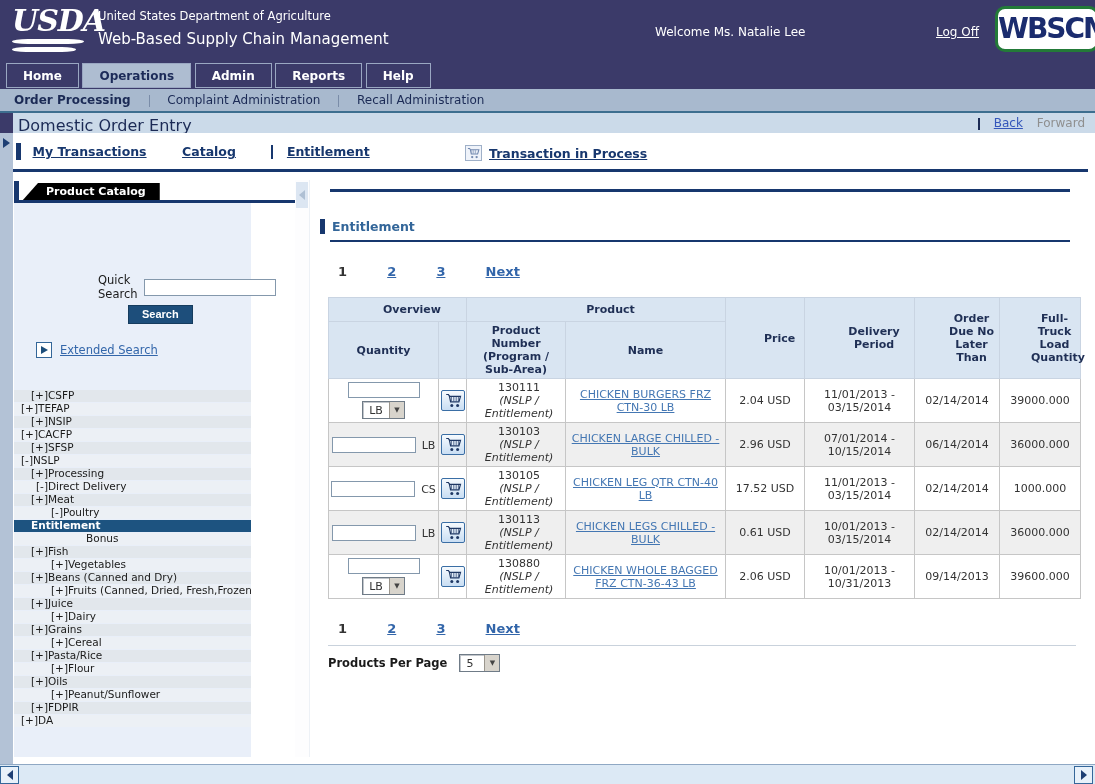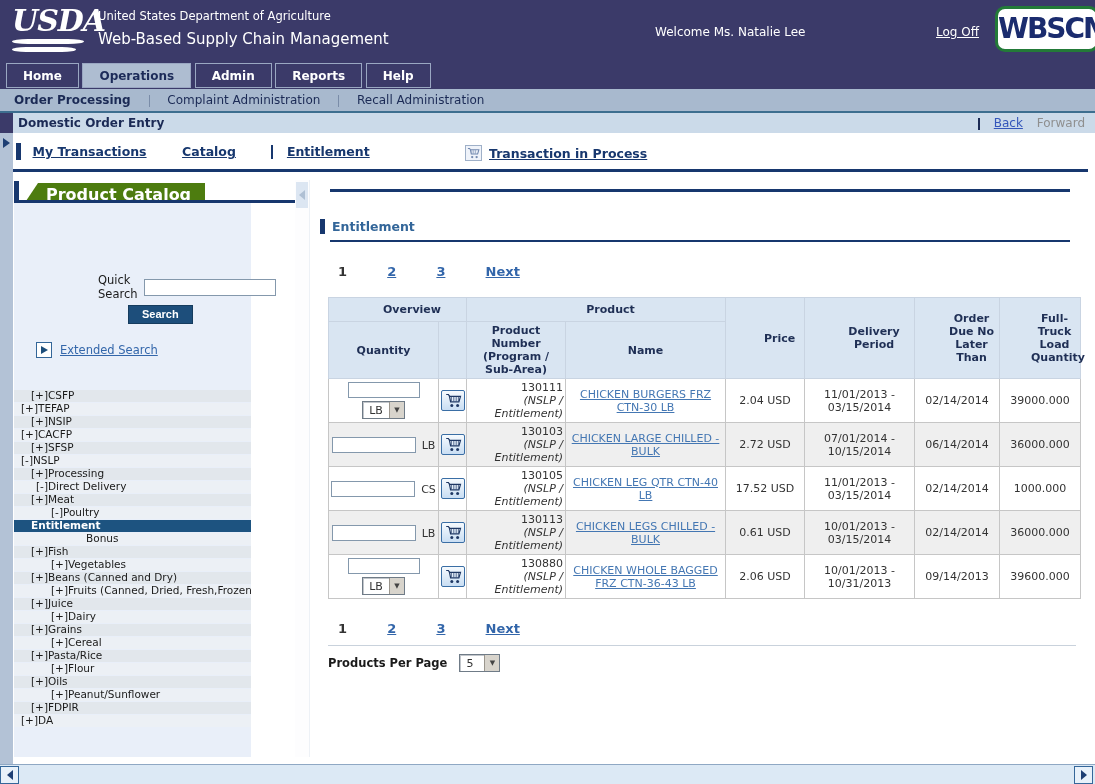--- a/index.html
+++ b/index.html
@@ -36,21 +36,21 @@
     line-height:22px; padding-left:14px; font-size:12px; color:#1B2A55; }
   .subnav-item { display:inline-block; cursor:pointer; }
   .subnav-item.current { font-weight:bold; }
   .subnav-sep { display:inline-block; width:1px; height:12px; background:#7A8CA8; margin:0 14px; vertical-align:middle; }
 
   #steel-line { position:absolute; top:111px; left:0; width:1095px; height:2px; background:#3D6E8F; }
 
   
   #crumbbar { position:absolute; top:113px; left:0; width:1095px; height:20px; background:#CBDAE9; }
   .crumb-notch { position:absolute; left:0; top:0; width:13px; height:20px; background:#3B3A69; }
-  .crumb-title { position:absolute; left:18px; top:3px; font-size:12px; font-weight:bold; color:#1B2A55; }
+  .crumb-title { position:absolute; left:18px; top:3px; font-size:16px; font-weight:normal; color:#1B2A55; }
   .crumb-right { position:absolute; right:10px; top:3px; font-size:12px; }
   .crumb-pipe { display:inline-block; width:2px; height:12px; background:#1B2A55; margin-right:10px; vertical-align:middle; }
   .back-link { color:#3355BB; text-decoration:underline; margin-right:10px; }
   .fwd-text { color:#8F8F8F; }
 
   
   #content { position:absolute; top:133px; left:0; width:1095px; height:631px; background:#fff; }
   #left-strip { position:absolute; left:0; top:0; width:13px; height:631px; background:#B3C2D6; }
   .strip-tri { position:absolute; left:3px; top:5px; width:0; height:0;
     border-left:7px solid #1E3F74; border-top:5px solid transparent; border-bottom:5px solid transparent; }
@@ -60,21 +60,21 @@
   .link-bar { display:inline-block; width:5px; height:17px; background:#17376E; vertical-align:middle; margin:0 8px 0 3px; }
   .top-link { font-size:12.5px; font-weight:bold; color:#17376E; text-decoration:underline; vertical-align:middle; }
   .ml { margin-left:32px; }
   .ent-pipe { display:inline-block; width:2px; height:14px; background:#17376E; vertical-align:middle; margin:0 10px 0 32px; }
   .tip-group { position:absolute; left:452px; top:2px; display:flex; align-items:center; gap:7px; }
   .tip-icon-box { width:17px; height:16px; background:#EFF3FA; border:1px solid #9FB0C8; display:flex; align-items:center; justify-content:center; }
 
   
   #sidebar { position:absolute; left:14px; top:47px; width:281px; height:577px; }
   .pc-bar { position:absolute; left:0; top:1px; width:5px; height:19px; background:#17376E; }
-  .pc-tab { position:absolute; left:8px; top:3px; background:#4d7c0f; color:#fff; font-size:16px; font-weight:bold;
+  .pc-tab { position:absolute; left:8px; top:3px; background:#000000; color:#fff; font-size:11px; font-weight:bold;
     padding:2px 14px 3px 24px; clip-path:polygon(16px 0, 100% 0, 100% 100%, 0 100%); }
   .pc-line { position:absolute; left:0; top:20px; width:281px; height:3px; background:#17376E; }
   .sb-body { position:absolute; left:0; top:23px; width:237px; height:554px; background:#E9EFF9; }
   .search-row { padding-top:70px; padding-left:84px; display:flex; align-items:center; gap:6px; }
   .qs-label { font-size:11.5px; color:#1A1A1A; }
   .quick-input { width:132px; height:17px; border:1px solid #8498AC; background:#fff; font-size:11px; padding:0 3px; }
   .btn-row { padding-left:114px; margin-top:4px; }
   .search-btn { background:#1D4E7B; color:#fff; font-weight:bold; font-size:11px; border:1px solid #163C5E;
     padding:2px 13px 3px; cursor:pointer; }
   .ext-row { padding-left:22px; margin-top:18px; display:flex; align-items:center; gap:8px; }
@@ -107,21 +107,21 @@
   .pg-link { color:#3366AA; font-weight:bold; text-decoration:underline; margin-right:36px; }
   .pg-next { color:#3366AA; font-weight:bold; text-decoration:underline; }
 
   table.products { border-collapse:collapse; margin:18px 0 0 18px; table-layout:fixed; width:752px; font-size:11px; }
   .products th, .products td { border:1px solid #C6C6C6; text-align:center; vertical-align:middle; padding:2px; }
   .products thead th { background:#D9E5F2; color:#1F2F55; font-weight:bold; border:1px solid #C9D4E2; }
   .products thead tr.grp th { height:24px;padding-left:31px; }
   .products thead tr.sub th { height:54px; }
   .products tbody tr { height:44px; }
   .products tbody tr.alt td { background:#EFEFEF; }
-  td.cell-prodnum { text-align:right; padding-left:8px; }
+  td.cell-prodnum { text-align:center; padding-left:8px; }
   .prod-prog { font-style:italic; }
   a.product-link { color:#4477B3; text-decoration:underline; }
   .qty-input { width:84px; height:16px; border:1px solid #8498AC; background:#fff; }
   .qty-input.narrow { width:72px; }
   .unit-label { margin-left:6px; }
   .qty-stack { display:flex; flex-direction:column; align-items:center; gap:3px; }
   .fake-select { display:inline-flex; border:1px solid #6F7B87; background:#fff; height:18px;
     box-shadow:inset 1px 1px 0 #C2C6CB; cursor:pointer; }
   .fs-val { padding:2px 6px 0; font-size:11px; min-width:24px; text-align:left; }
   .fs-btn { width:15px; background:#D8D4CC; border-left:1px solid #9A958C; color:#444; font-size:7px;
@@ -342,21 +342,21 @@
                   <path d="M6.4 3.8v4.5M8.8 3.8v4.5M11.2 3.8v4.5M13.4 3.8v4.2" stroke="#1F3864" stroke-width="0.7" fill="none"></path>
                   <circle cx="6.8" cy="12.6" r="1.5" fill="#1F3864"></circle>
                   <circle cx="12.6" cy="12.6" r="1.5" fill="#1F3864"></circle>
                 </svg>
               </button></td>
             <td class="cell-prodnum">
               <div class="prod-num">130103</div>
               <div class="prod-prog">(NSLP / Entitlement)</div>
             </td>
             <td><a class="product-link">CHICKEN LARGE CHILLED - BULK</a></td>
-            <td>2.72 USD</td>
+            <td>2.96 USD</td>
             <td>07/01/2014 -<br>10/15/2014</td>
             <td>06/14/2014</td>
             <td>36000.000</td>
           </tr>
           <tr>
             <td class="qty-cell"><input class="qty-input" type="text" style=""><span class="unit-label">CS</span></td>
             <td><button class="cart-btn">
                 <svg width="17" height="15" viewBox="0 0 17 15">
                   <path d="M1.2 1.5h2.2l1.1 1.8h11l-1.6 5.5H5.6L4.3 2.6" fill="none" stroke="#1F3864" stroke-width="1.2"></path>
                   <path d="M6.4 3.8v4.5M8.8 3.8v4.5M11.2 3.8v4.5M13.4 3.8v4.2" stroke="#1F3864" stroke-width="0.7" fill="none"></path>

